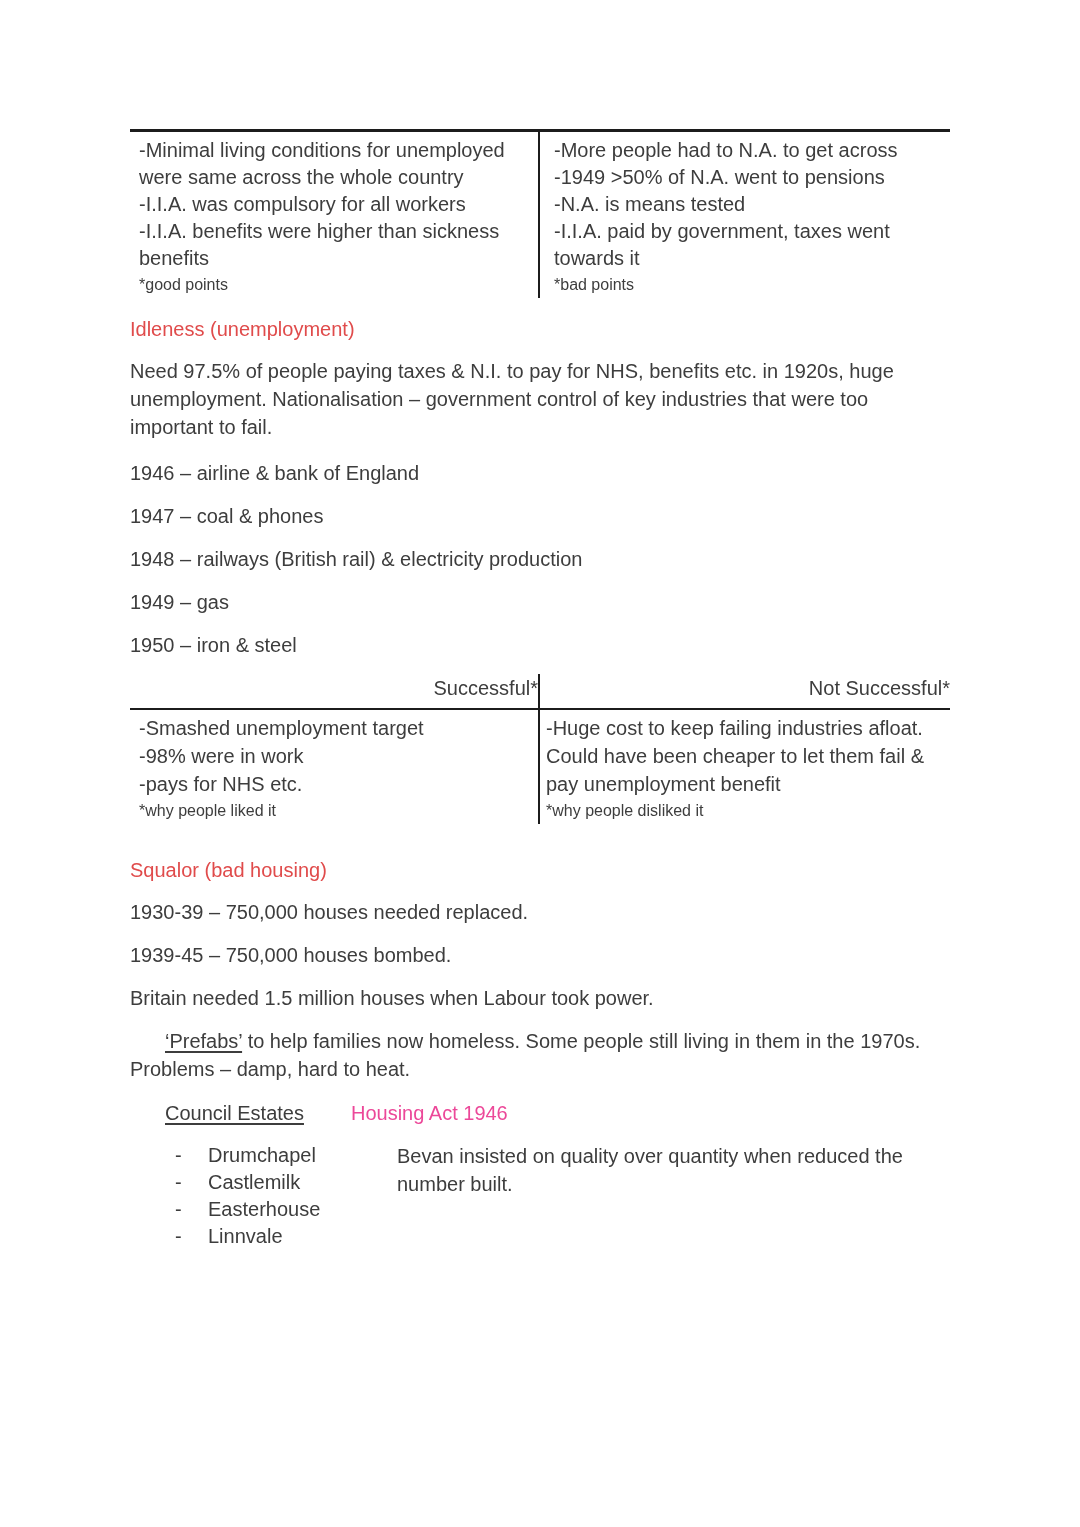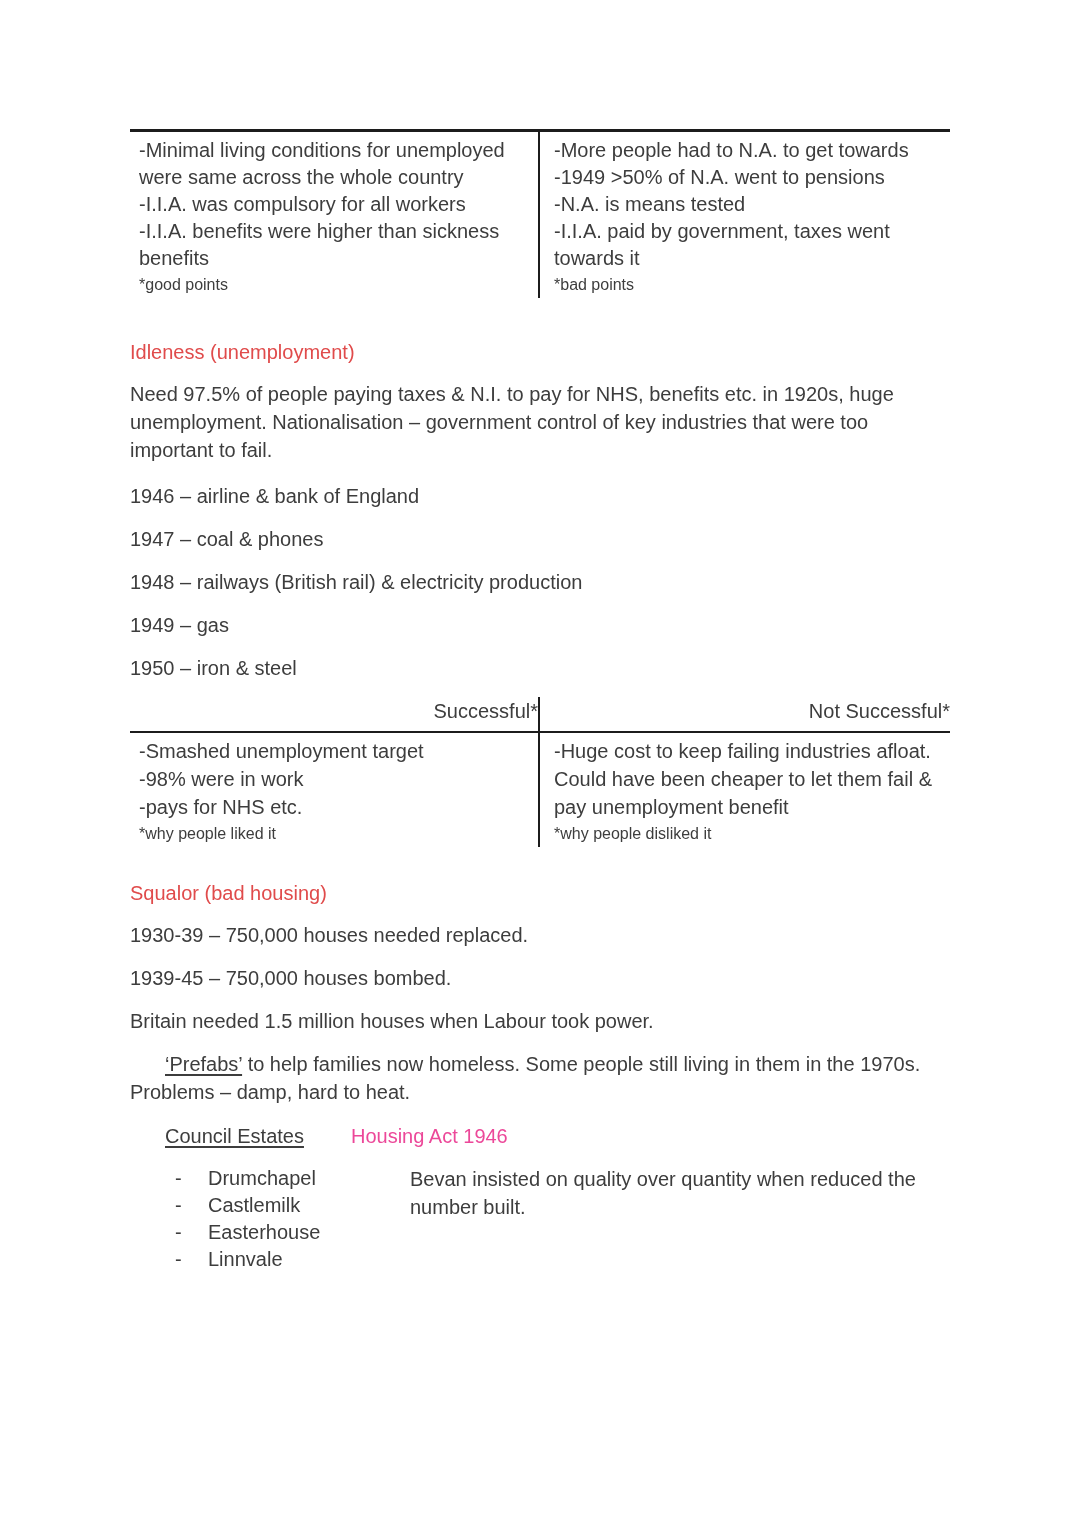--- a/index.html
+++ b/index.html
@@ -16,78 +16,78 @@
   .content {
     position: absolute;
     left: 130px;
     top: 129px;
     width: 820px;
     font-size: 20px;
     line-height: 28px;
   }
 
   
-  .cmp-table { display: flex; border-top: 3px solid #1c1c1c; margin-bottom: 40px; justify-content: space-between; }
+  .cmp-table { display: flex; border-top: 3px solid #1c1c1c; margin-bottom: 17px; justify-content: space-between; }
   .cmp-table .cell { width: 50%; padding: 5px 12px 3px 9px; }
   .cmp-table .cell.left { border-right: 2px solid #1c1c1c; }
   .cmp-table .cell.right { padding-left: 14px; }
   .cell .bullet { line-height: 27px; }
   .note { font-size: 16px; line-height: 21px; margin-top: 2px; }
 
   .hdr-table { display: flex; margin-bottom: 32px; }
   .hdr-table .col { width: 50%; }
   .hdr-table .col.left { border-right: 2px solid #1c1c1c; }
   .hdr-table .col-header {
     text-align: right;
     padding-bottom: 6px;
     border-bottom: 2px solid #1c1c1c;
     line-height: 28px;
   }
   .hdr-table .col-body { padding: 4px 12px 3px 9px; }
-  .hdr-table .col.right .col-body { padding-left: 14px; }
+  .hdr-table .col.right .col-body { padding-left: 6px; }
 
   
   .red-heading { color: #e04b4b; line-height: 28px; margin-bottom: 14px; }
   .para { width: 796px; margin-bottom: 18px; }
   .timeline-item { line-height: 28px; margin-bottom: 15px; }
   .timeline-item:last-of-type { margin-bottom: 12px; }
   .fact-line { line-height: 28px; margin-bottom: 15px; }
   .prefabs-para { width: 796px; margin-bottom: 16px; }
   .underlined { text-decoration: underline; text-underline-offset: 3px; margin-left: 35px; }
   .link-blue { color: #ec4899; }
 
   .council-header { display: flex; align-items: baseline; margin-bottom: 15px; }
   .council-header .spacer { display: inline-block; width: 47px; }
 
   .estates-section { position: relative; }
   .estate-row { line-height: 27px; padding-left: 45px; }
   .estate-row .dash { display: inline-block; width: 33px; }
   .bevan-note {
     position: absolute;
-    left: 280px;
+    left: 267px;
     top: 0;
     width: 540px;
     line-height: 28px;
   }
 </style>
 </head>
 <body>
 
 <div class="page">
   <div class="content">
 
     <div class="cmp-table">
       <div class="cell left">
         <div class="bullet">-Minimal living conditions for unemployed were same across the whole country</div>
         <div class="bullet">-I.I.A. was compulsory for all workers</div>
         <div class="bullet">-I.I.A. benefits were higher than sickness benefits</div>
         <div class="note">*good points</div>
       </div>
       <div class="cell right">
-        <div class="bullet">-More people had to N.A. to get towards</div>
+        <div class="bullet">-More people had to N.A. to get across</div>
         <div class="bullet">-1949 &gt;50% of N.A. went to pensions</div>
         <div class="bullet">-N.A. is means tested</div>
         <div class="bullet">-I.I.A. paid by government, taxes went towards it</div>
         <div class="note">*bad points</div>
       </div>
     </div>
 
     <div class="red-heading">Idleness (unemployment)</div>
     <div class="para">Need 97.5% of people paying taxes &amp; N.I. to pay for NHS, benefits etc. in 1920s, huge unemployment. Nationalisation – government control of key industries that were too important to fail.</div>
 

